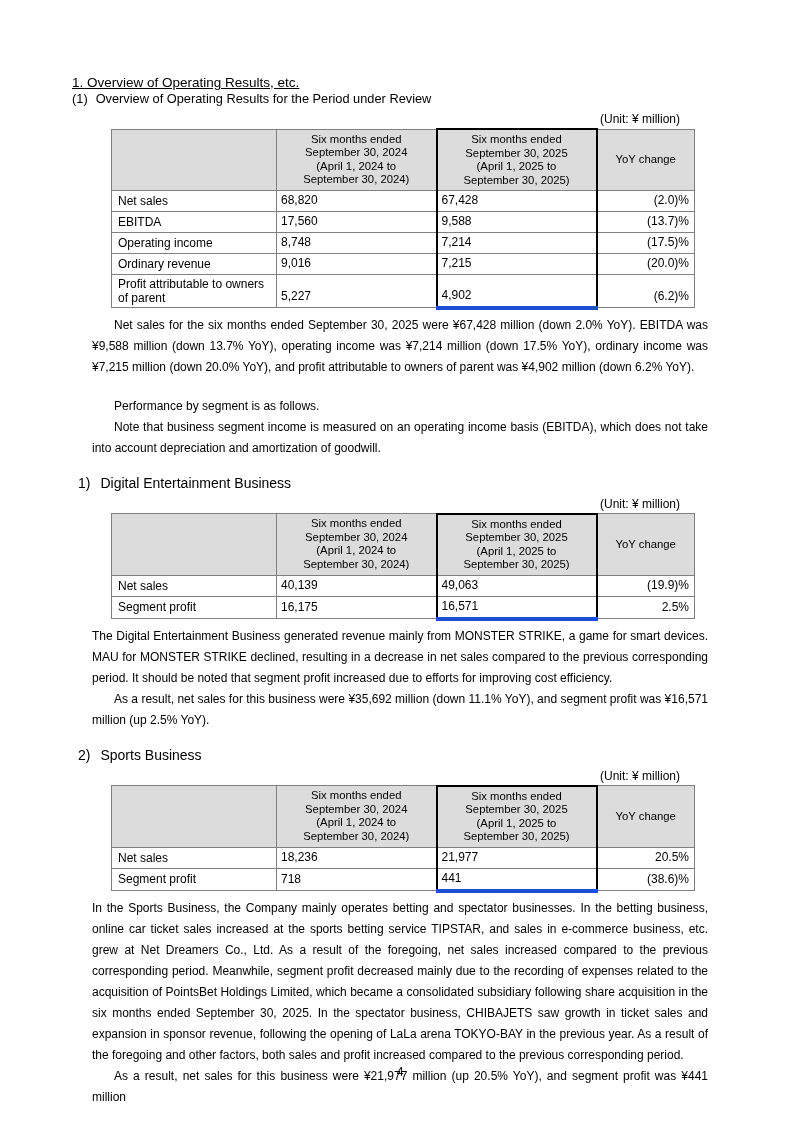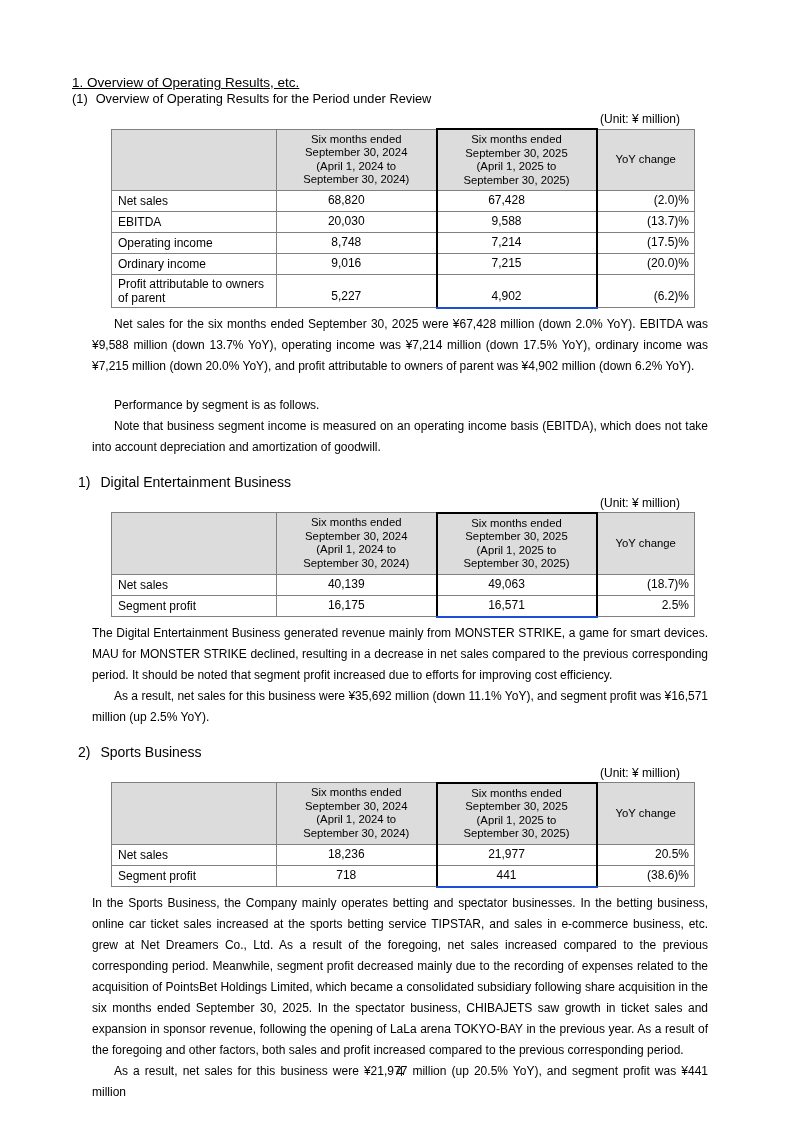--- a/index.html
+++ b/index.html
@@ -12,25 +12,25 @@
 
   .tbl-area{width:608px;}
   .unit-label{font-size:12px;line-height:14px;text-align:right;margin:5px 0 2px 0;}
 
   table.fin{border-collapse:collapse;table-layout:fixed;width:583px;margin-left:39px;}
   .fin col.c0{width:165px;} .fin col.c1{width:160px;} .fin col.c2{width:160px;} .fin col.c3{width:98px;}
   .fin th,.fin td{border:1px solid #808080;}
   .fin th{background:#dcdcdc;font-weight:normal;font-size:11.3px;line-height:13.5px;text-align:center;vertical-align:middle;white-space:pre-line;padding:3px 2px;height:58px;}
   .fin td{font-size:12px;height:16px;padding:2px 4px;}
   .fin td.lbl{text-align:left;padding-left:6px;vertical-align:middle;line-height:14px;}
-  .fin td.num{text-align:center;padding-right:24px;vertical-align:bottom;padding-bottom:4px;}
+  .fin td.num{text-align:left;padding-right:24px;vertical-align:bottom;padding-bottom:4px;}
   .fin td.yoy{text-align:right;padding-right:5px;vertical-align:bottom;padding-bottom:4px;}
   .fin .tc{border-left:2px solid #000;border-right:2px solid #000;}
   .fin thead .tc{border-top:2px solid #000;}
-  .fin tr.last .tc{border-bottom:2px solid #1d4ed8;}
+  .fin tr.last .tc{border-bottom:4px solid #1d4ed8;}
 
   .paras{margin:5px 0 0 20px;width:616px;}
   .paras p{margin:0;font-size:12px;line-height:21px;text-align:justify;}
   p.ind{text-indent:22px;}
   p.gap{margin-top:18px;}
   p.jall{text-align-last:justify;}
 
   .seg-head{display:flex;gap:10px;font-size:14px;line-height:17px;margin:16px 0 0 6px;font-weight:normal;}
 
   .pageno{position:absolute;left:0;right:0;bottom:52px;text-align:center;font-size:12px;}
@@ -72,32 +72,32 @@
       </thead>
       <tbody>
         <tr>
           <td class="lbl">Net sales</td>
           <td class="num">68,820</td>
           <td class="num tc">67,428</td>
           <td class="yoy">(2.0)%</td>
         </tr>
         <tr>
           <td class="lbl">EBITDA</td>
-          <td class="num">20,030</td>
+          <td class="num">17,560</td>
           <td class="num tc">9,588</td>
           <td class="yoy">(13.7)%</td>
         </tr>
         <tr>
           <td class="lbl">Operating income</td>
           <td class="num">8,748</td>
           <td class="num tc">7,214</td>
           <td class="yoy">(17.5)%</td>
         </tr>
         <tr>
-          <td class="lbl">Ordinary income</td>
+          <td class="lbl">Ordinary revenue</td>
           <td class="num">9,016</td>
           <td class="num tc">7,215</td>
           <td class="yoy">(20.0)%</td>
         </tr>
         <tr class="last">
           <td class="lbl">Profit attributable to owners of parent</td>
           <td class="num">5,227</td>
           <td class="num tc">4,902</td>
           <td class="yoy">(6.2)%</td>
         </tr>
@@ -137,21 +137,21 @@
 (April 1, 2025 to
 September 30, 2025)</th>
           <th>YoY change</th>
         </tr>
       </thead>
       <tbody>
         <tr>
           <td class="lbl">Net sales</td>
           <td class="num">40,139</td>
           <td class="num tc">49,063</td>
-          <td class="yoy">(18.7)%</td>
+          <td class="yoy">(19.9)%</td>
         </tr>
         <tr class="last">
           <td class="lbl">Segment profit</td>
           <td class="num">16,175</td>
           <td class="num tc">16,571</td>
           <td class="yoy">2.5%</td>
         </tr>
       </tbody>
     </table>
   </div>

